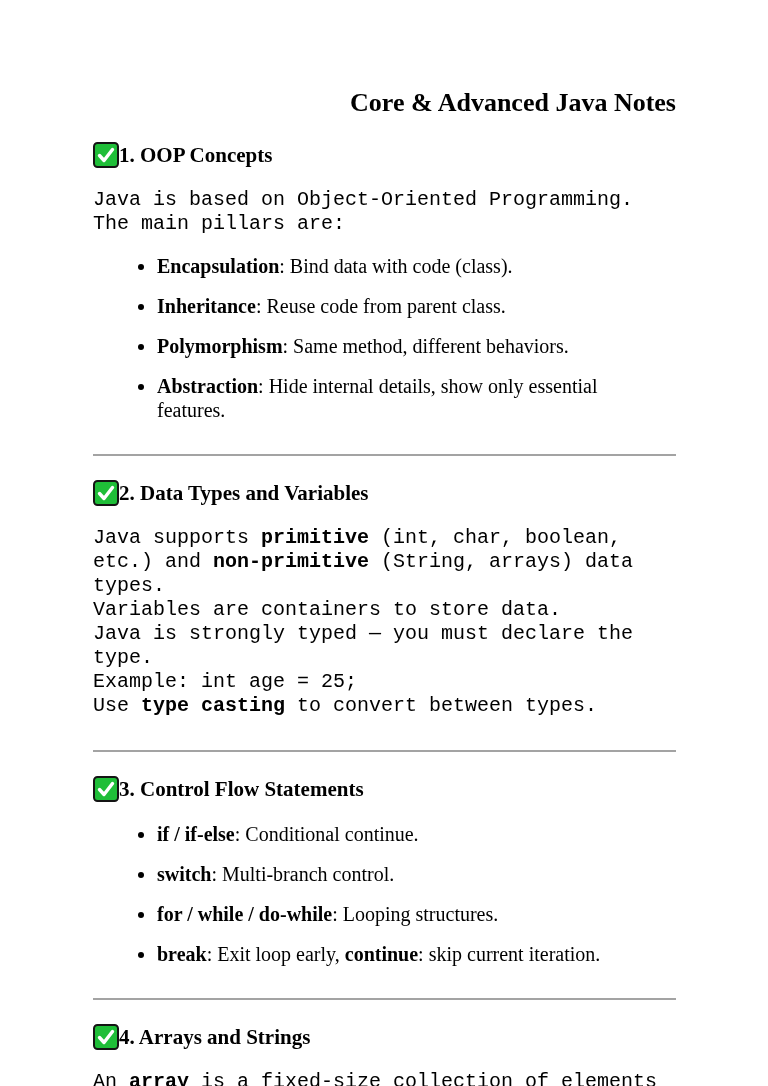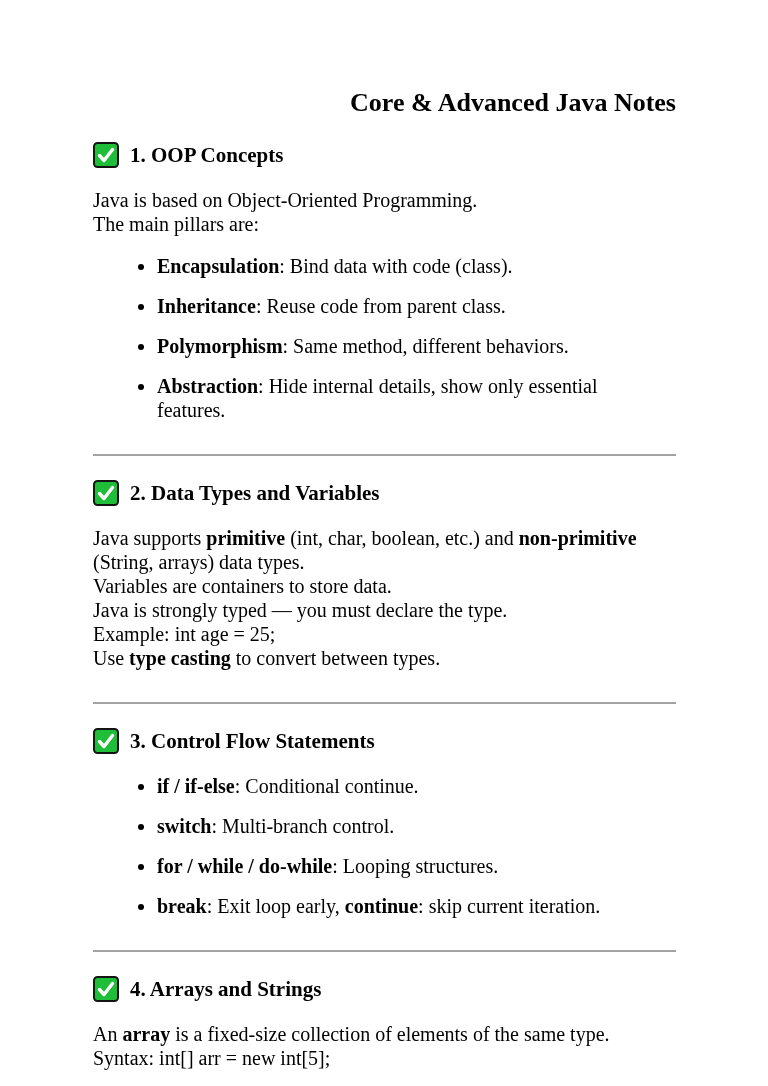--- a/index.html
+++ b/index.html
@@ -17,29 +17,28 @@
   h1.doc-title {
     font-size: 26px;
     line-height: 30px;
     font-weight: bold;
     text-align: right;
     margin: 0 0 24px 0;
   }
   h2.section-heading {
     display: flex;
     align-items: center;
-    gap: 11px;
     font-size: 21px;
     line-height: 26px;
     font-weight: bold;
     margin: 0 0 20px 0;
   }
   .check-icon { display: inline-flex; width: 26px; height: 26px; flex: 0 0 auto; }
   .check-icon svg { display: block; }
-  p.body-paragraph { margin: 0 0 18px 0; }
+  p.body-paragraph { margin: 0 0 18px 0; font-family: Liberation Mono, monospace; }
   ul.bullet-list { margin: 0; padding-left: 48px; list-style: disc outside; }
   ul.bullet-list li { margin: 16px; line-height: 24px; }
   hr.section-divider {
     border: none;
     height: 2px;
     background: #a3a3a3;
     margin: 32px 0 24px 0;
   }
   b { font-weight: bold; }
 </style>

